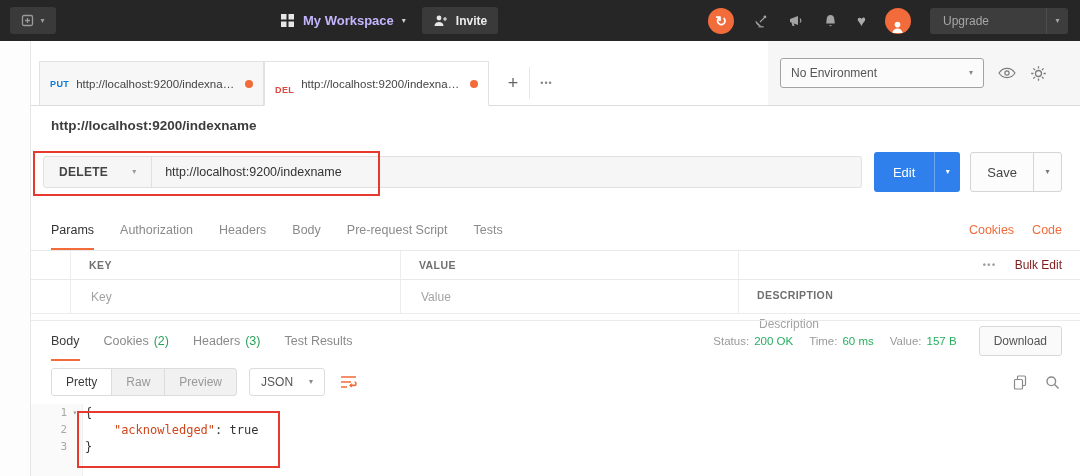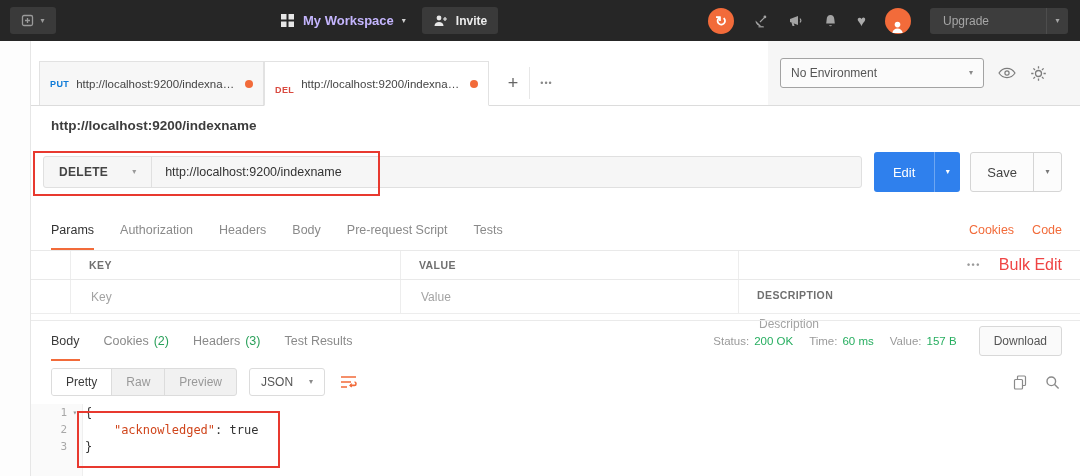--- a/index.html
+++ b/index.html
@@ -105,21 +105,21 @@
   .t-row { display:flex; align-items:center; height:34px; border-bottom:1px solid #ededed; }
   .c-sel { width:40px; align-self:stretch; border-right:1px solid #ededed; }
   .c-key { width:330px; align-self:stretch; display:flex; align-items:center; padding-left:18px;
     border-right:1px solid #ededed; }
   .c-val { width:338px; align-self:stretch; display:flex; align-items:center; padding-left:18px;
     border-right:1px solid #ededed; }
   .c-desc { flex:1; align-self:stretch; display:flex; align-items:center; padding-left:18px;margin-top:44px; }
   .th-label { font-size:10.5px; font-weight:bold; color:#6f6f6f; letter-spacing:.4px; }
   .c-actions { display:flex; align-items:center; gap:18px; padding-right:18px; }
   .dots { color:#9a9a9a; font-size:9px; letter-spacing:1.5px; font-weight:bold; cursor:pointer; }
-  .bulk-edit { color:#ef4444; font-size:16px; cursor:pointer; white-space:nowrap; }
+  .bulk-edit { color:#7f1d1d; font-size:12px; cursor:pointer; white-space:nowrap; }
   .cell-input { width:100%; border:none; background:transparent; outline:none; font-size:12px;
     color:#333; font-family:"Liberation Sans", sans-serif; }
   .cell-input::placeholder { color:#a3a3a3; }
 
   
   .responsebar { position:absolute; left:31px; top:320px; right:0; height:40px; display:flex;
     align-items:center; padding:0 18px 0 20px; border-top:1px solid #eaeaea; }
   .resp-tab { margin-right:24px; font-size:12.5px; color:#8a8a8a; height:40px; display:flex;
     align-items:center; gap:5px; position:relative; cursor:pointer; white-space:nowrap; }
   .resp-tab.active { color:#3a3a3a; }

